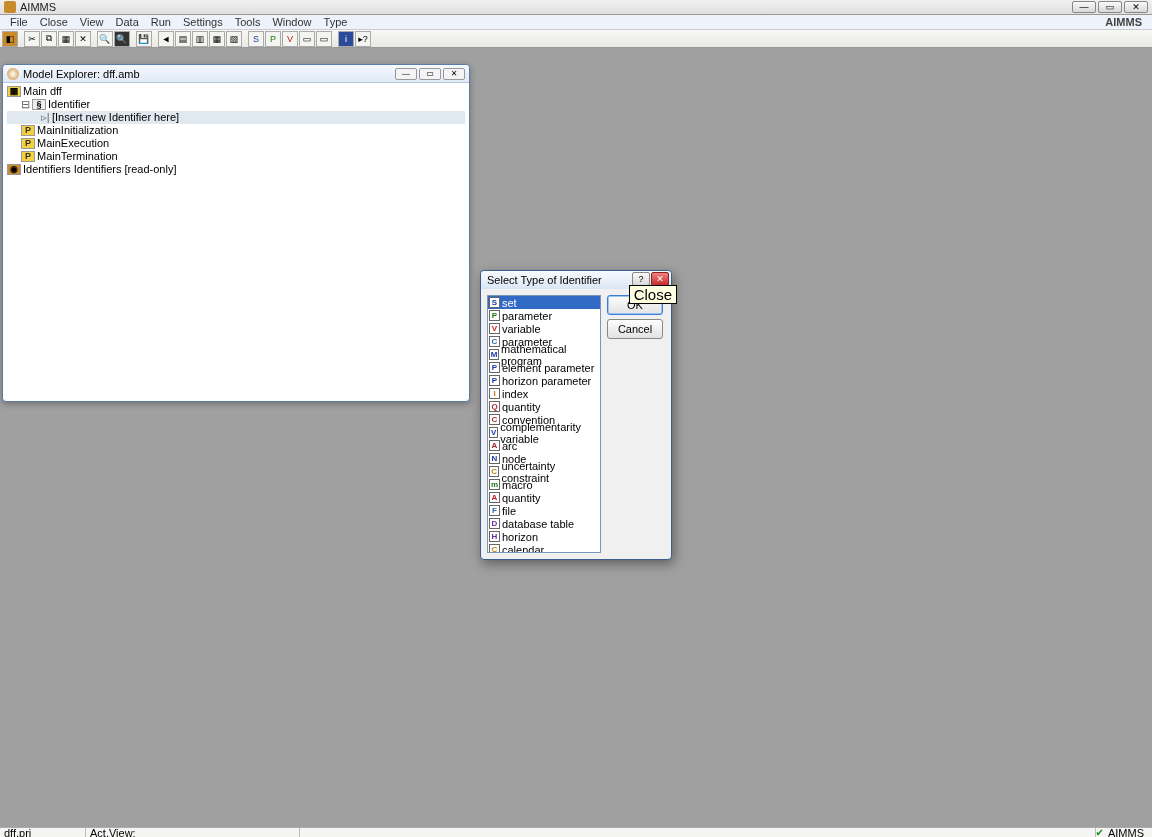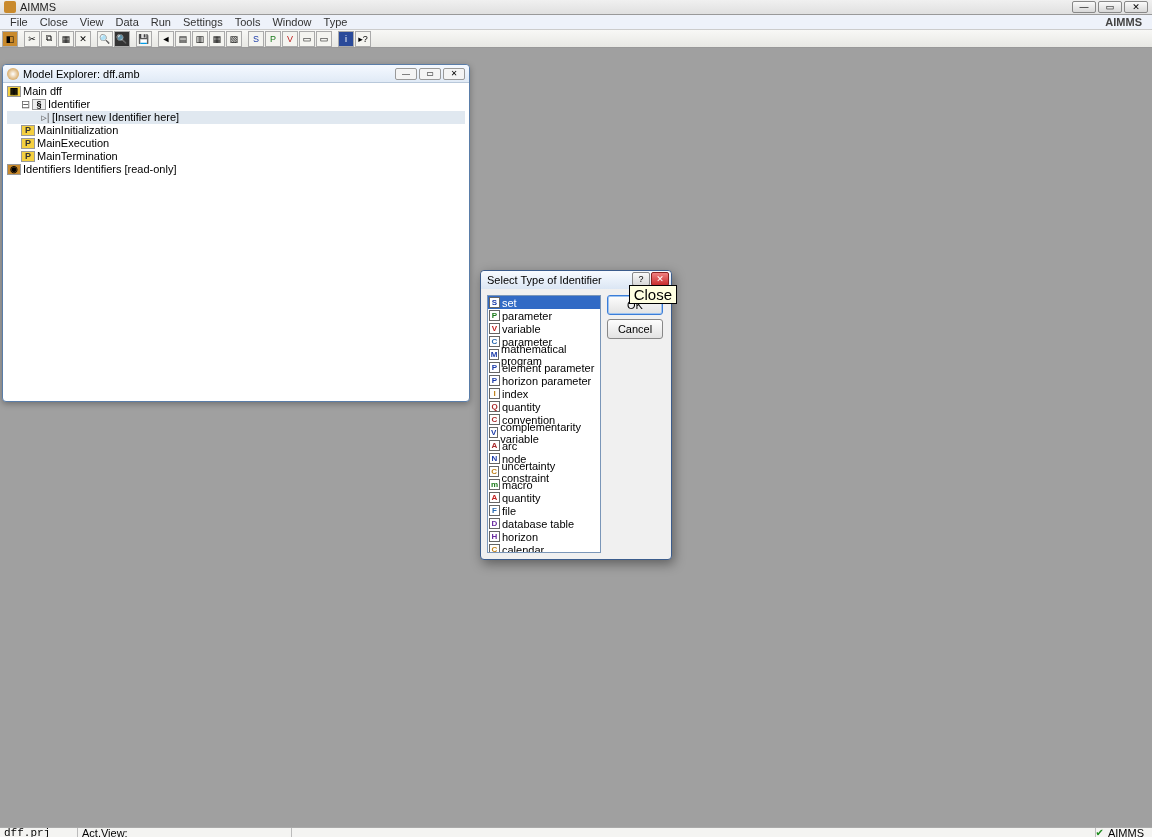--- a/index.html
+++ b/index.html
@@ -268,20 +268,20 @@
       <div class="dlg-buttons">
         <button class="dlg-btn default">OK</button>
         <button class="dlg-btn">Cancel</button>
       </div>
     </div>
   </div>
 
 </div>
 
 <div class="status">
-  <div class="status-cell" style="width:78px;font-family:Liberation Mono, monospace;">dff.prj</div>
+  <div class="status-cell" style="width:86px;">dff.prj</div>
   <div class="status-cell" style="width:214px;">Act.View:</div>
   <div class="status-cell" style="flex:1;"></div>
   <div class="status-ready">
     <span class="ck">✔</span>
     <span>AIMMS</span>
   </div>
 </div>
 
 </body></html>

